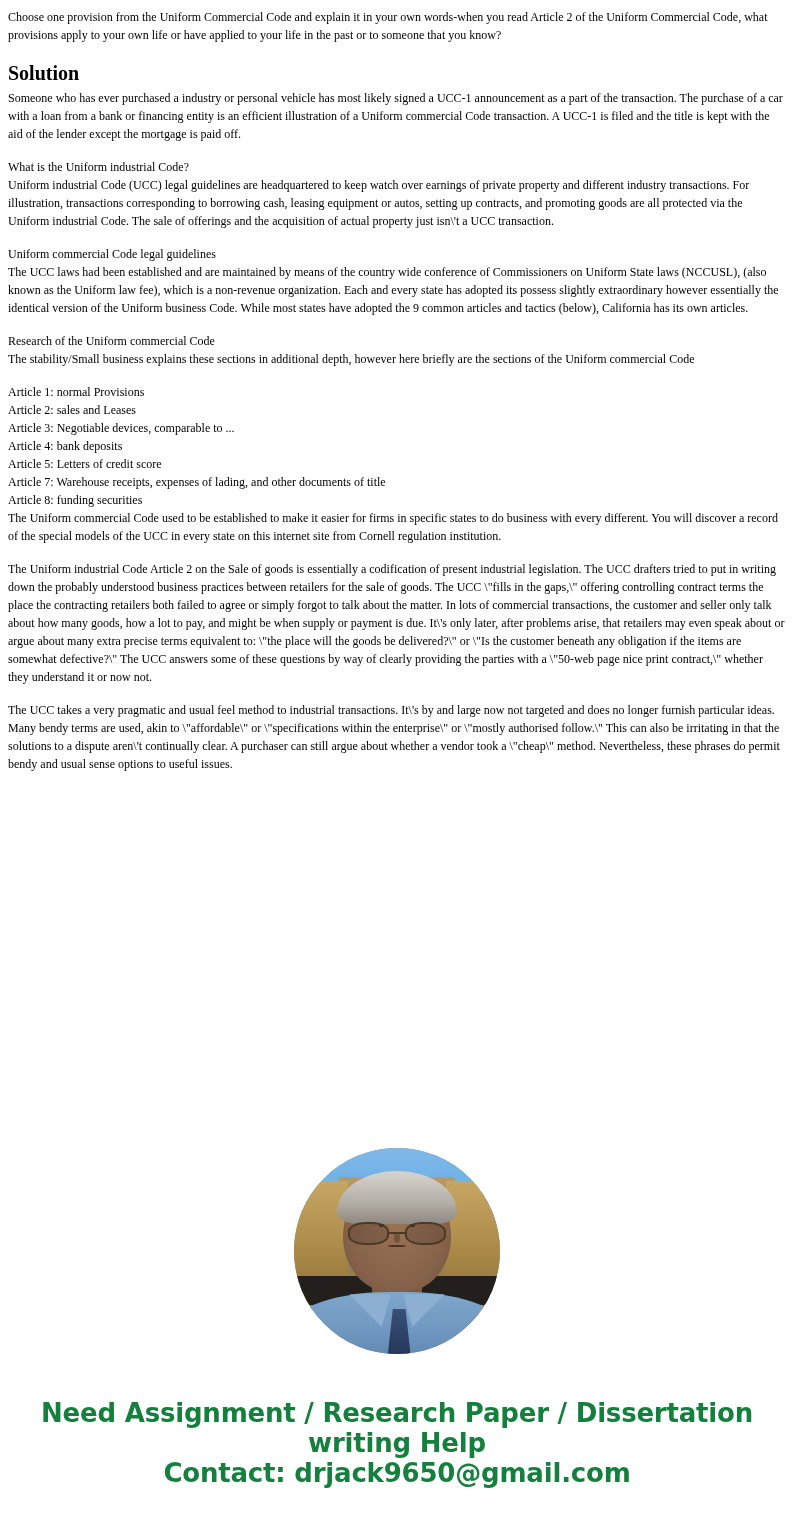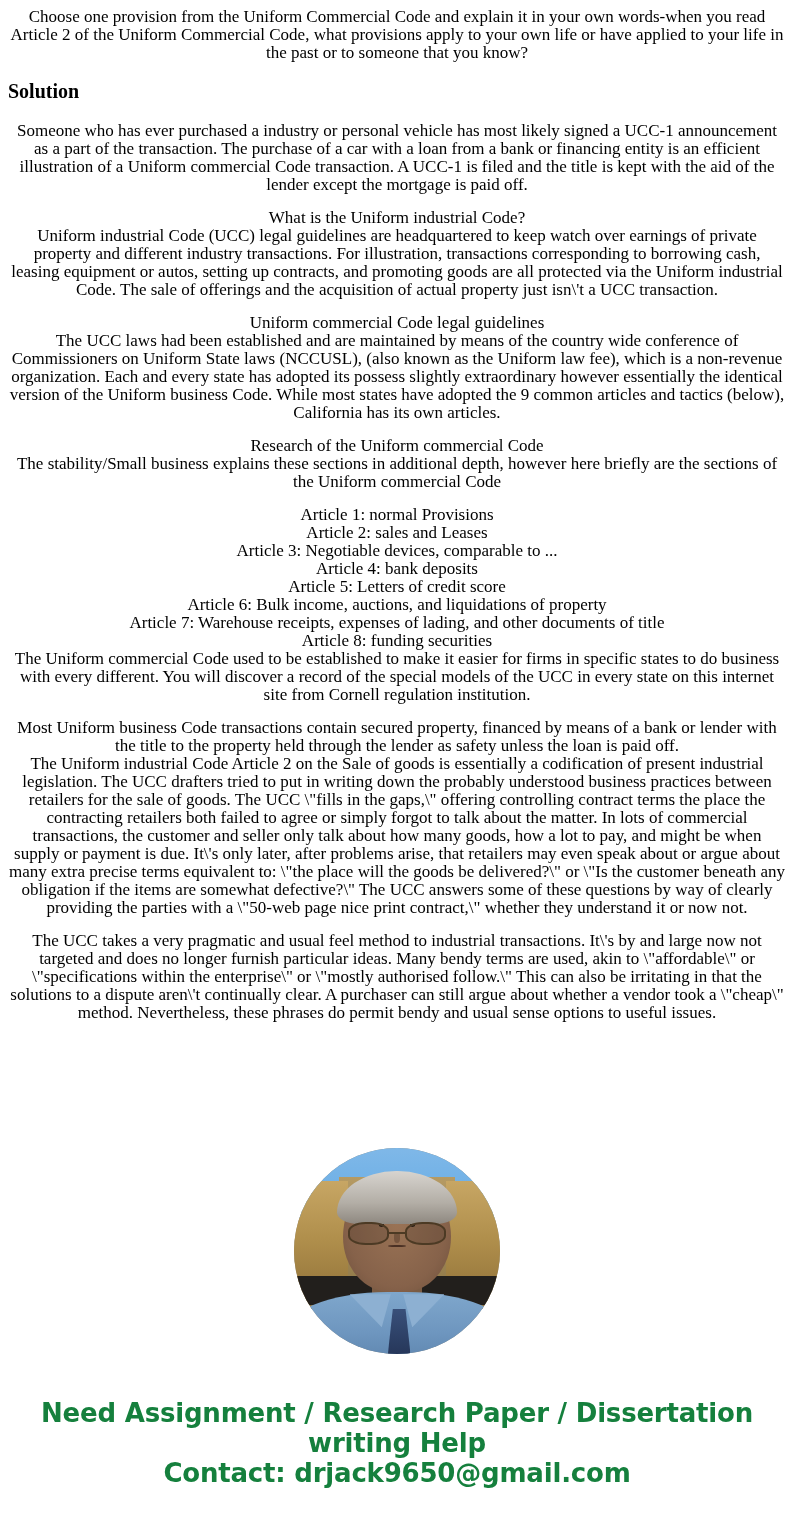--- a/index.html
+++ b/index.html
@@ -38,35 +38,35 @@
   }
 
   .doc-inner {
     padding: 8px 8px 0 8px;
     box-sizing: border-box;
     width: 794px;
   }
 
   p.para {
     margin: 0 0 15px 0;
-    font-size: 17px;
+    font-size: 12px;
     line-height: 18px;
-    text-align: center;
+    text-align: left;
     word-spacing: 0px;
   }
 
   p.para.tight {
     margin-bottom: 0;
   }
 
   h2.solution-heading {
     font-size: 20px;
     line-height: 22px;
     font-weight: bold;
-    margin: 18px 0 20px 0;
+    margin: 18px 0 5px 0;
     font-family: "Liberation Serif", "DejaVu Serif", serif;
   }
 
   
   .avatar-wrap {
     position: absolute;
     left: 0;
     top: 1148px;
     width: 794px;
     height: 210px;
@@ -285,26 +285,24 @@
       <p class="para">The UCC laws had been established and are maintained by means of the country wide conference of Commissioners on Uniform State laws (NCCUSL), (also known as the Uniform law fee), which is a non-revenue organization. Each and every state has adopted its possess slightly extraordinary however essentially the identical version of the Uniform business Code. While most states have adopted the 9 common articles and tactics (below), California has its own articles.</p>
 
       <p class="para tight">Research of the Uniform commercial Code</p>
       <p class="para">The stability/Small business explains these sections in additional depth, however here briefly are the sections of the Uniform commercial Code</p>
 
       <p class="para tight">Article 1: normal Provisions</p>
       <p class="para tight">Article 2: sales and Leases</p>
       <p class="para tight">Article 3: Negotiable devices, comparable to ...</p>
       <p class="para tight">Article 4: bank deposits</p>
       <p class="para tight">Article 5: Letters of credit score</p>
-      <p class="para tight">Article 6: Bulk income, auctions, and liquidations of property</p>
       <p class="para tight">Article 7: Warehouse receipts, expenses of lading, and other documents of title</p>
       <p class="para tight">Article 8: funding securities</p>
       <p class="para">The Uniform commercial Code used to be established to make it easier for firms in specific states to do business with every different. You will discover a record of the special models of the UCC in every state on this internet site from Cornell regulation institution.</p>
 
-      <p class="para tight">Most Uniform business Code transactions contain secured property, financed by means of a bank or lender with the title to the property held through the lender as safety unless the loan is paid off.</p>
       <p class="para">The Uniform industrial Code Article 2 on the Sale of goods is essentially a codification of present industrial legislation. The UCC drafters tried to put in writing down the probably understood business practices between retailers for the sale of goods. The UCC \"fills in the gaps,\" offering controlling contract terms the place the contracting retailers both failed to agree or simply forgot to talk about the matter. In lots of commercial transactions, the customer and seller only talk about how many goods, how a lot to pay, and might be when supply or payment is due. It\'s only later, after problems arise, that retailers may even speak about or argue about many extra precise terms equivalent to: \"the place will the goods be delivered?\" or \"Is the customer beneath any obligation if the items are somewhat defective?\" The UCC answers some of these questions by way of clearly providing the parties with a \"50-web page nice print contract,\" whether they understand it or now not.</p>
 
 
       <p class="para">The UCC takes a very pragmatic and usual feel method to industrial transactions. It\'s by and large now not targeted and does no longer furnish particular ideas. Many bendy terms are used, akin to \"affordable\" or \"specifications within the enterprise\" or \"mostly authorised follow.\" This can also be irritating in that the solutions to a dispute aren\'t continually clear. A purchaser can still argue about whether a vendor took a \"cheap\" method. Nevertheless, these phrases do permit bendy and usual sense options to useful issues.</p>
 
 
     </div>
   </div>
 
   <div class="avatar-wrap">

